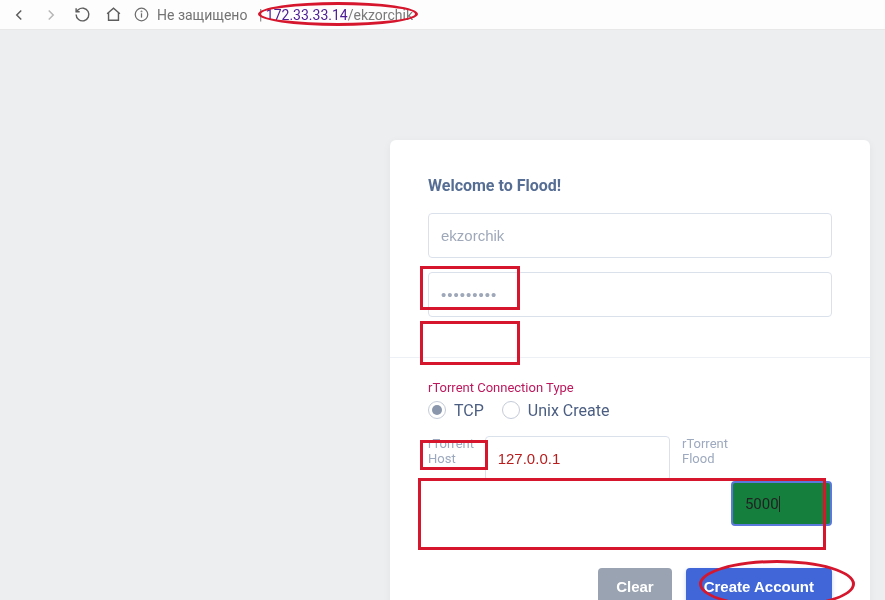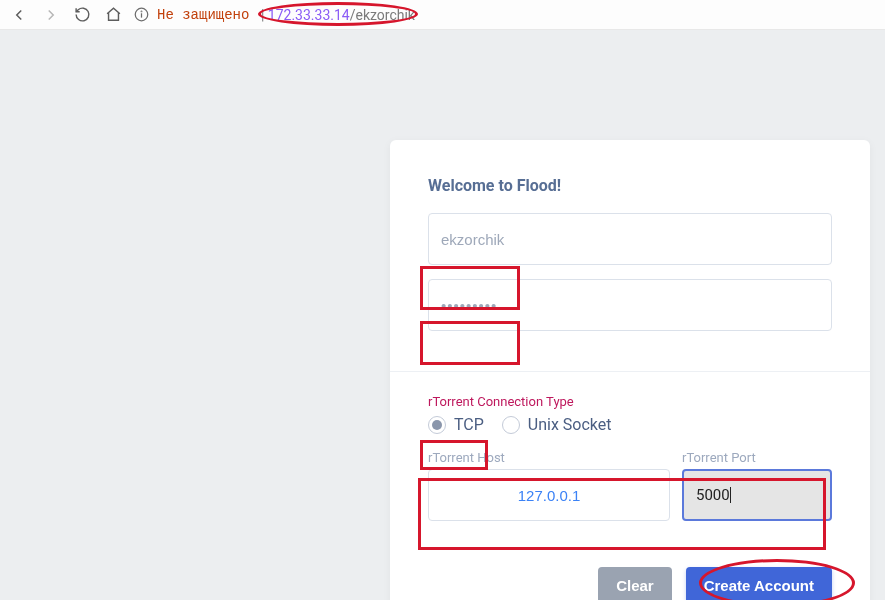--- a/index.html
+++ b/index.html
@@ -18,22 +18,22 @@
     padding: 0 10px;
     gap: 12px;
     border-bottom: 1px solid #e8e8e8;
     color: #595959;
     font-size: 14px;
   }
   .nav-icons { display: flex; gap: 14px; align-items: center; }
   .nav-arrow, .reload-icon, .home-icon, .info-icon { color: #5d5d5d; display:flex; align-items:center; }
   .nav-arrow.fwd { color: #b7b7b7; }
   .addr { display: flex; align-items: center; gap: 8px; position: relative; }
-  .secure-txt { color: #c2410c; font-family: Liberation Mono, monospace; }
-  .url-dark { color: #8b5cf6; }
+  .secure-txt { color: #737373; }
+  .url-dark { color: #4c1d95; }
   .url-light { color: #7a7a7a; }
   .oval {
     position: absolute;
     border: 3px solid #d6162c;
     border-radius: 50%;
   }
   .oval.url { left: 124px; top: -5px; width: 160px; height: 24px; }
 
   .page {
     background: #eceef0;
@@ -58,21 +58,21 @@
     margin-bottom: 26px;
   }
   .welcome {
     color: #576e94;
     font-size: 16px;
     margin-bottom: 18px;
     font-weight: bold;
   }
   .input {
     width: 100%;
-    height: 52px;
+    height: 45px;
     border: 1px solid #dbe1ea;
     border-radius: 4px;
     padding: 0 12px;
     font-size: 15px;
     color: #9ea8b9;
     margin-bottom: 14px;
     background: #fff;
     outline: none;
   }
   .input::placeholder { color: #9ea8b9; }
@@ -87,38 +87,39 @@
   .redbox.hostport { left: 28px; top: 338px; width: 408px; height: 72px; }
 
   .divider { border-top: 1px solid #edf0f4; margin: 26px -38px 22px -38px; }
   .conn-label {
     color: #be185d;
     font-size: 13px;
     margin-bottom: 6px;
   }
   .radio-row { display: flex; gap: 18px; align-items: center; margin-bottom: 16px; }
   .radio {
-    display: flex; align-items: flex-end; gap: 8px;
+    display: flex; align-items: flex-start; gap: 8px;
     color: #4b5e82; font-size: 16px; cursor: pointer;
   }
   .circle {
     width: 18px; height: 18px; border:1px solid #c4cbd8; border-radius: 50%;
     display:flex; align-items:center; justify-content:center;
   }
   .circle.selected::after {
     content:""; width:10px; height:10px; background:#8a96ab; border-radius:50%;
   }
   .hostport-row { display: flex; gap: 12px; }
-  .field-col { display:flex; flex-direction:column; }
+  .field-col { display:flex; flex-direction:row; }
   .field-col.host { flex: 1; }
   .field-col.port { width: 150px; }
   .small-label { color:#9da9be; font-size:13px; margin-bottom:4px; }
   .port-input {
     border: 2px solid #5b79db;
-    background: #e5e5e5;
+    background: #15803d;
+    margin-top: 45px;
   }
   .caret {
     display:inline-block; width:1px; height:16px; background:#222; vertical-align:middle;
   }
   .btn-row {
     display:flex; justify-content:flex-end; gap:14px; margin-top: 42px;
     align-items:center; position: relative;
   }
   .btn {
     height: 36px; padding: 0 18px; border:none; border-radius:4px;
@@ -185,32 +186,32 @@
     <div class="divider"></div>
 
     <div class="conn-label">rTorrent Connection Type</div>
     <div class="radio-row">
       <div class="radio">
         <span class="circle selected"></span>
         <span>TCP</span>
       </div>
       <div class="radio">
         <span class="circle"></span>
-        <span>Unix Socket</span>
+        <span>Unix Create</span>
       </div>
     </div>
     <span class="redbox tcp"></span>
 
     <div class="hostport-row">
       <div class="field-col host">
         <div class="small-label">rTorrent Host</div>
-        <input class="input" style="margin-bottom: 4px; color: #3b82f6; text-align: center;" value="127.0.0.1">
+        <input class="input" style="margin-bottom: 12px; color: #b91c1c;" value="127.0.0.1">
       </div>
       <div class="field-col port">
-        <div class="small-label">rTorrent Port</div>
+        <div class="small-label">rTorrent Flood</div>
         <div class="input port-input" style="margin-bottom:0;display:flex;align-items:center;color:#222;">
           <span>5000</span>
             <span class="caret"></span>
         </div>
       </div>
     </div>
     <span class="redbox hostport"></span>
 
     <div class="btn-row">
       <button class="btn clear">Clear</button>

